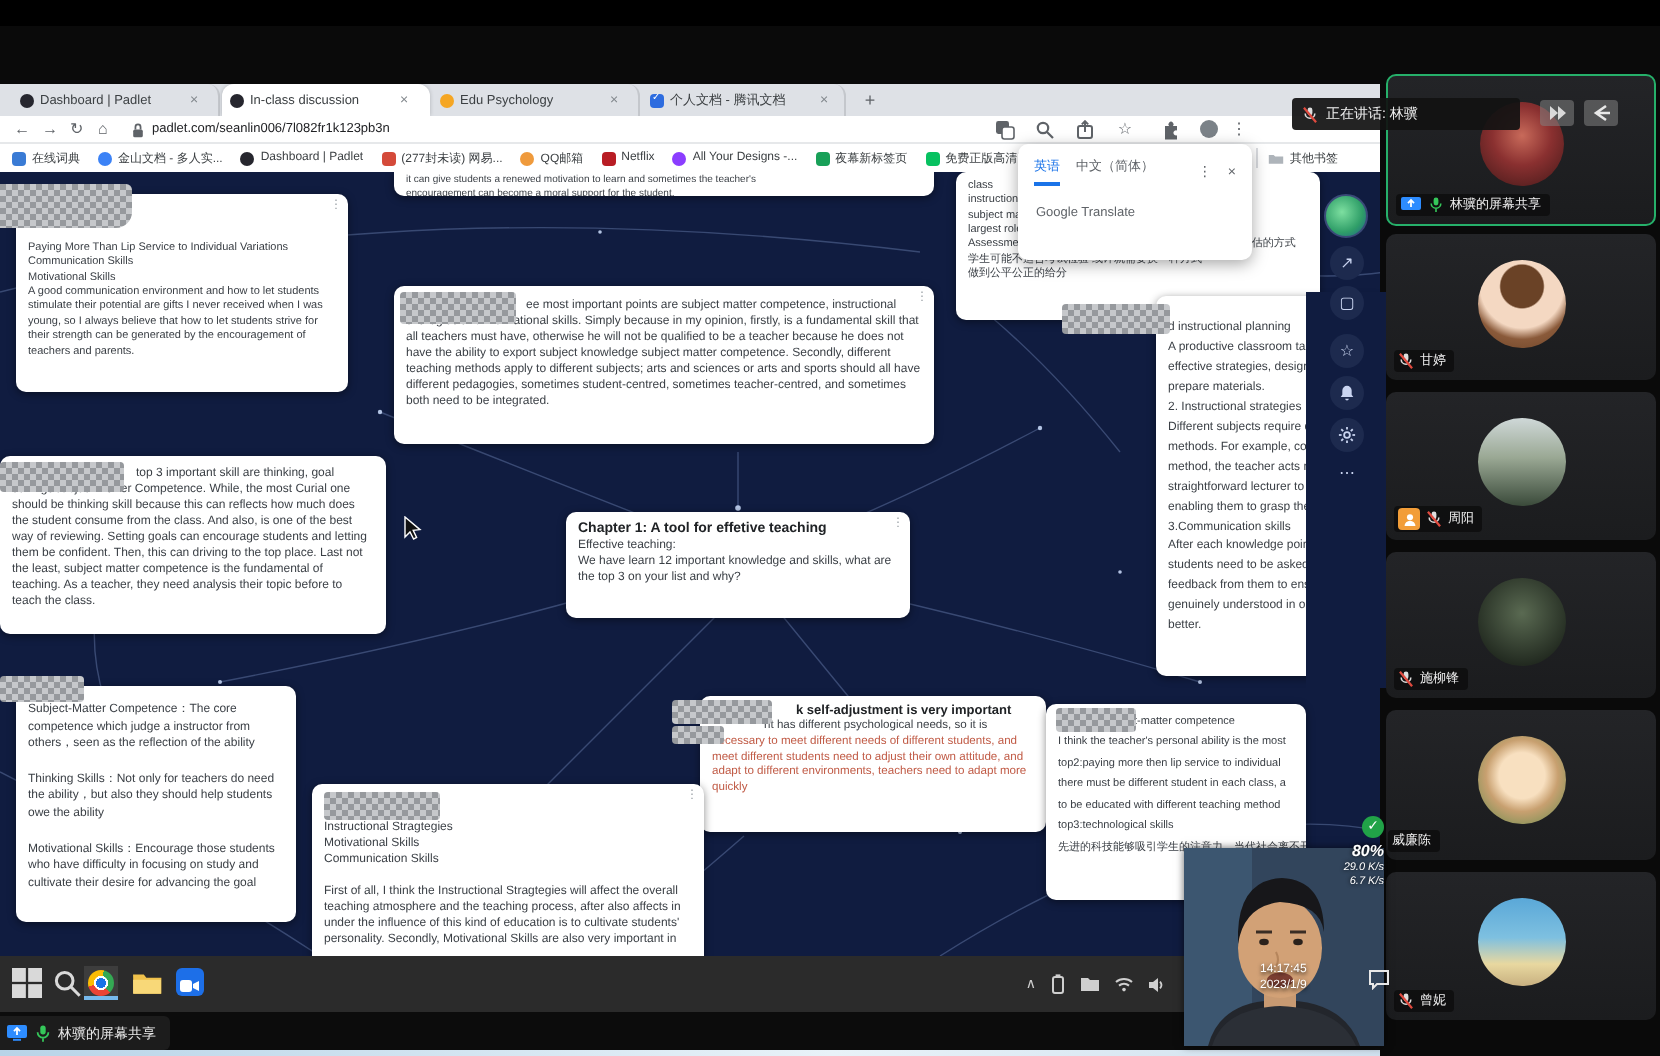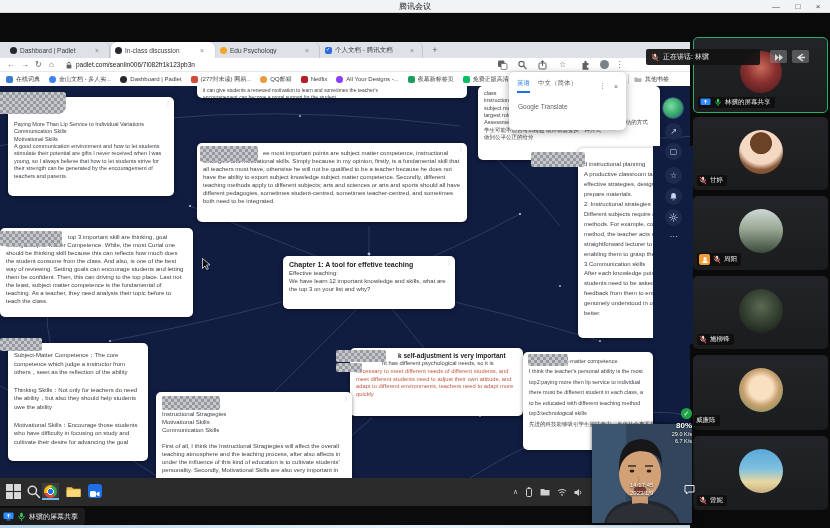--- a/index.html
+++ b/index.html
@@ -125,21 +125,21 @@
   #pp-menu{font-size:7px;color:#5f6368;margin-left:auto;}
   #pp-close{font-size:7px;color:#5f6368;}
   #pp-brand{font-size:6.5px;color:#5f6368;padding:10px 0 0 9px;}
 
   #speakbar{position:absolute;left:646px;top:49px;width:114px;height:16px;background:rgba(18,18,18,.93);border-radius:2px;display:flex;align-items:center;gap:4px;padding:0 5px;z-index:9;}
   #speakbar span{font-size:7px;color:#f0f0f0;white-space:nowrap;}
   .hoverbtn{position:absolute;top:50px;width:17px;height:13px;background:rgba(130,130,130,.55);border-radius:2px;z-index:9;}
   #hb1{left:770px}#hb2{left:792px}
 
   #webcam{position:absolute;left:592px;top:424px;width:100px;height:99px;z-index:6;box-shadow:0 0 4px rgba(0,0,0,.6);}
-  #stats{position:absolute;left:664px;top:408px;width:30px;z-index:7;color:#fff;text-align:right;}
+  #stats{position:absolute;left:664px;top:408px;width:30px;z-index:7;color:#fff;text-align:right;font-style:italic;}
   #stats .sp{font-size:8px;font-weight:bold;text-shadow:0 0 2px #000;margin:2px 2px 0 0;}
   #stats .sr{font-size:5.5px;text-shadow:0 0 2px #000;margin:1px 2px 0 0;}
   #statcheck{margin:0 2px 0 auto;width:11px;height:11px;border-radius:50%;background:#21a348;color:#fff;font-size:7px;line-height:11px;text-align:center;}
   #clock{position:absolute;left:630px;top:481px;width:56px;z-index:7;color:#fff;text-align:left;}
   #clock div{font-size:6px;text-shadow:0 1px 2px #000;line-height:1.4;}
   #actioncenter{position:absolute;left:684px;top:484px;z-index:7;}
 
   
   #sidebar{position:absolute;left:690px;top:13px;width:140px;height:515px;background:#0a0a0a;z-index:1;}
   .tile{position:absolute;left:3px;width:135px;background:linear-gradient(180deg,#232427,#1b1c1e);border-radius:5px;}
@@ -153,26 +153,20 @@
   .av6{background:linear-gradient(180deg,#5aa8d8 0%,#7ec0e0 45%,#e8d8a0 75%,#c8b080 100%);}
   .namechip{position:absolute;left:4px;bottom:4px;background:rgba(10,10,10,.7);border-radius:2px;display:flex;align-items:center;gap:3px;padding:1px 4px 1px 2px;}
   .namechip span{font-size:6.5px;color:#eee;white-space:nowrap;}
   .pbadge{width:11px;height:11px;background:#f29d38;border-radius:2px;display:flex;align-items:center;justify-content:center;}
 </style>
 </head>
 <body>
 
 <div id="stage">
 
-  <div id="titlebar">
-    <div id="mtg-title">腾讯会议</div>
-    <div class="winctl" id="ctl-min">—</div>
-    <div class="winctl" id="ctl-max">□</div>
-    <div class="winctl" id="ctl-close">×</div>
-  </div>
 
   <div id="blackband"></div>
 
   <div id="tabstrip">
     <div class="tab tab-inactive" style="left:6px;width:104px;">
       <span class="fav fav-padlet"></span>
       <span class="tl">Dashboard | Padlet</span>
       <span class="tx">×</span>
     </div>
     <div class="tab tab-active" style="left:111px;width:104px;">

